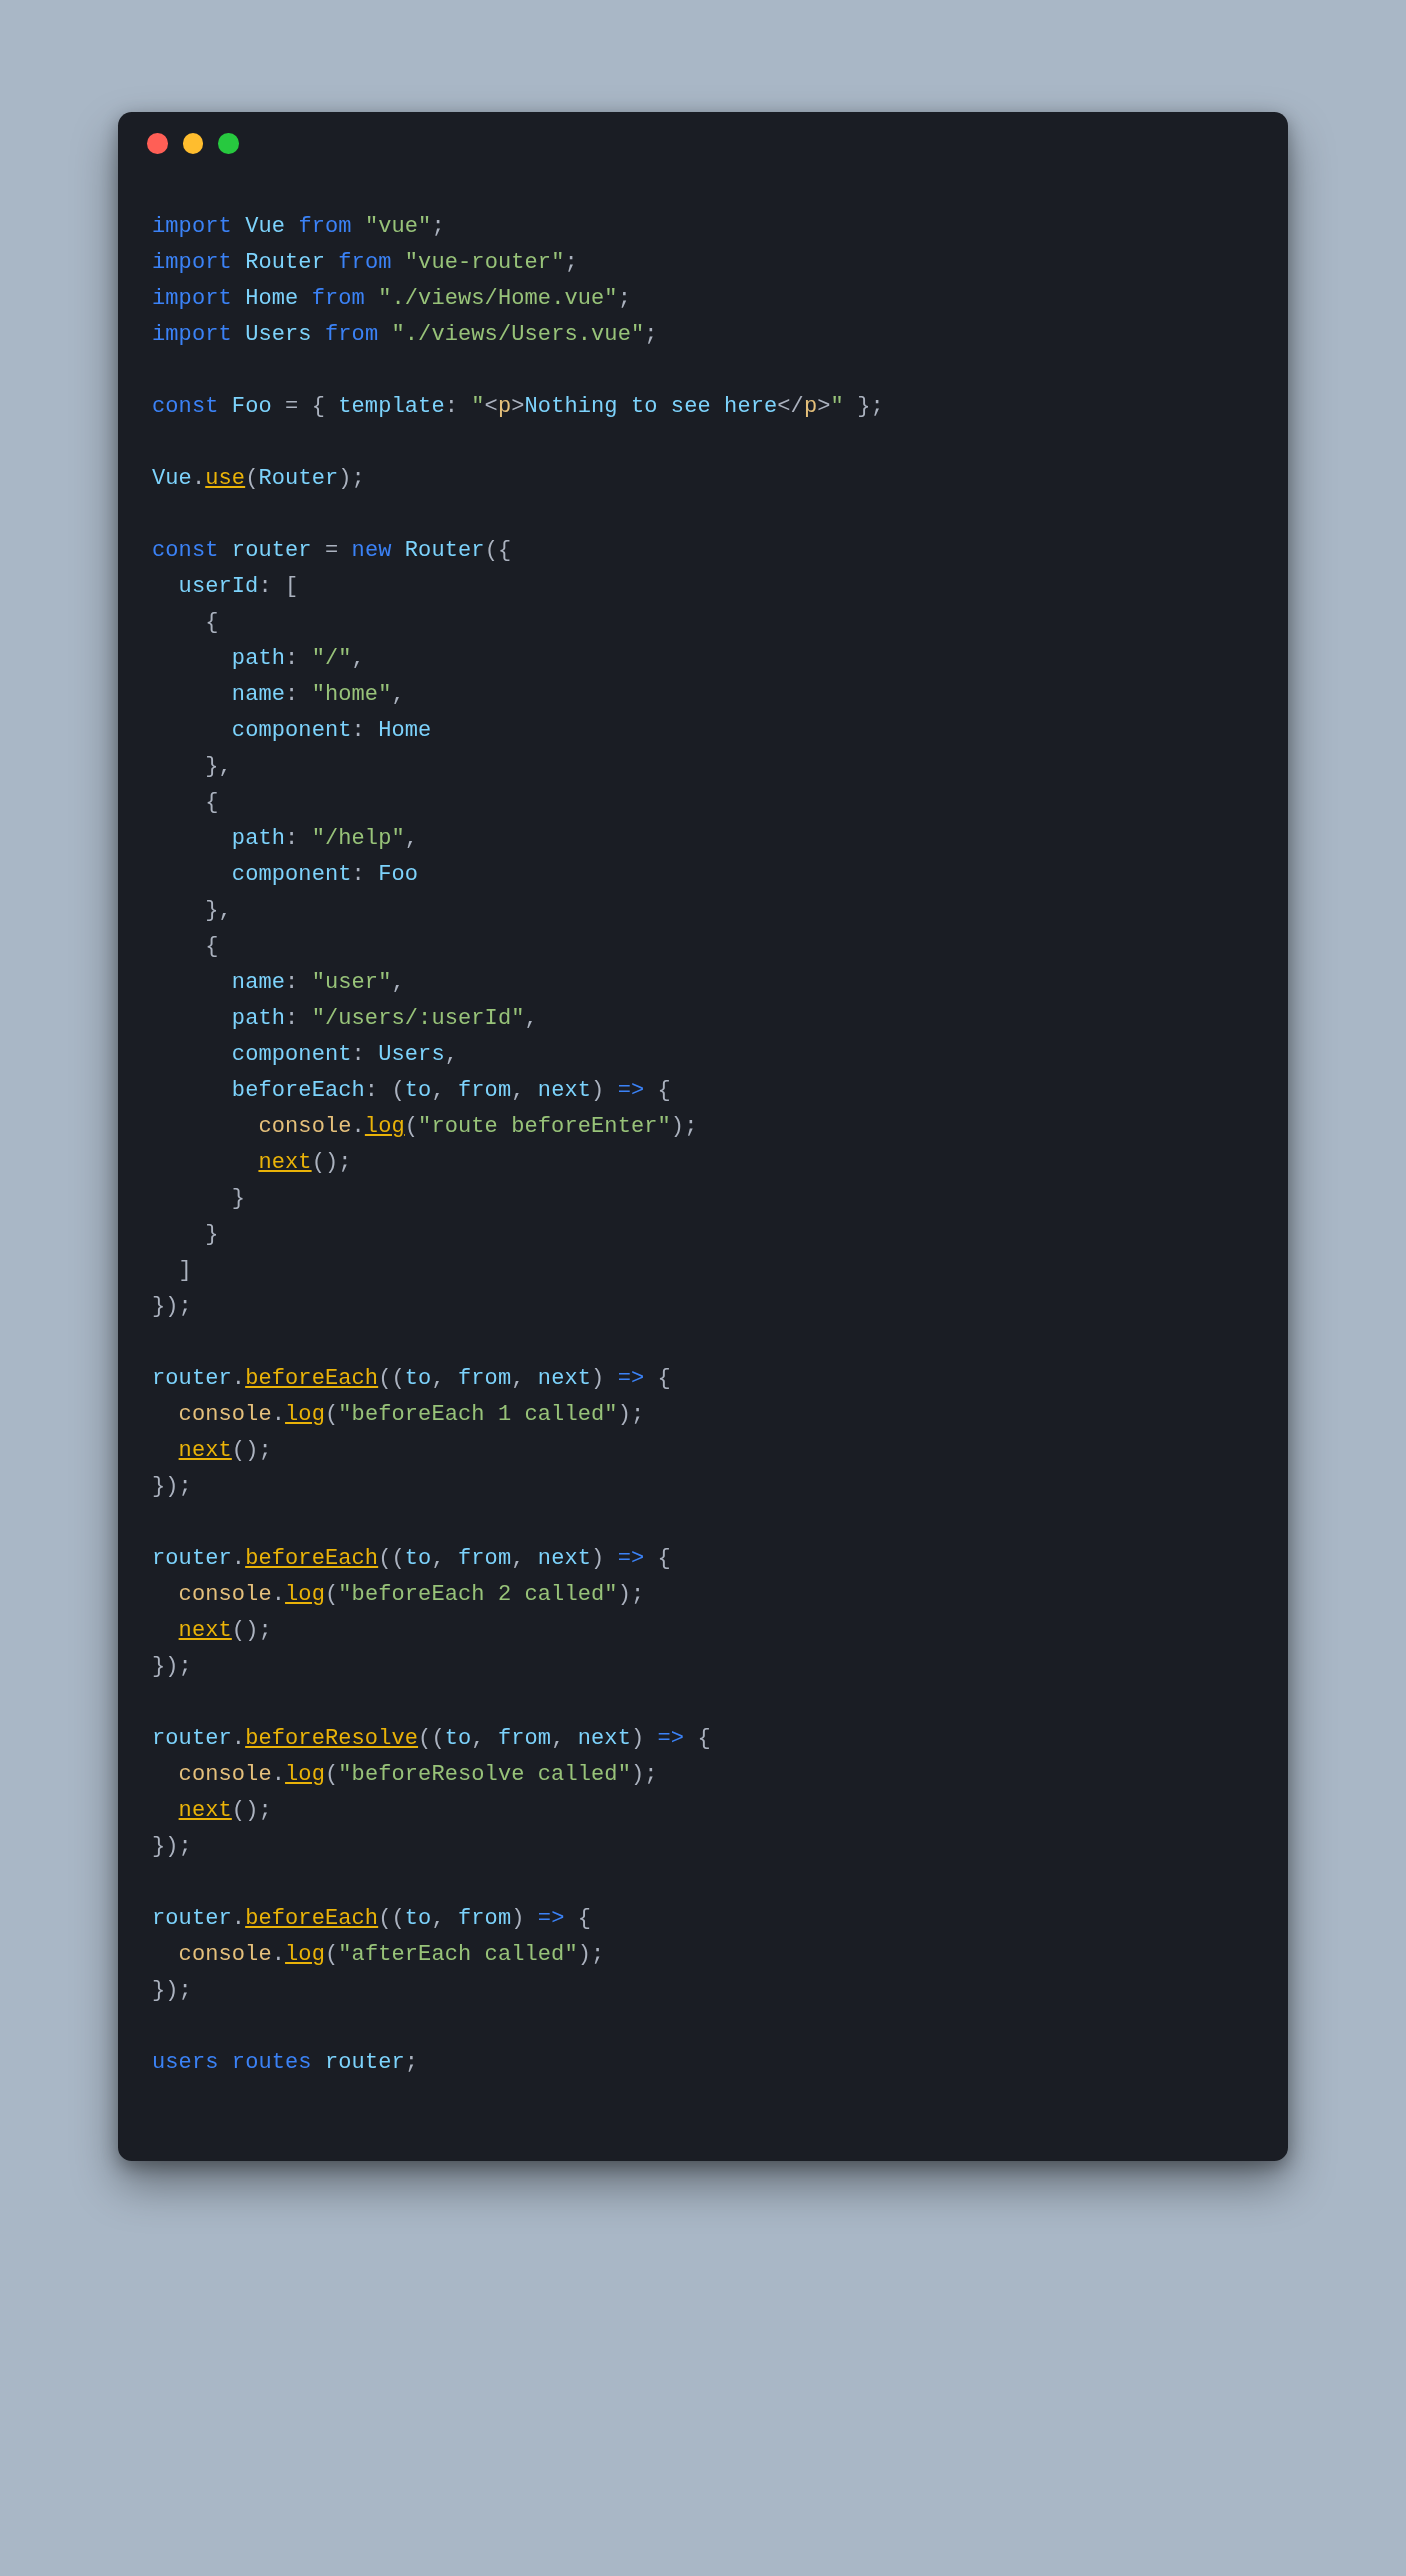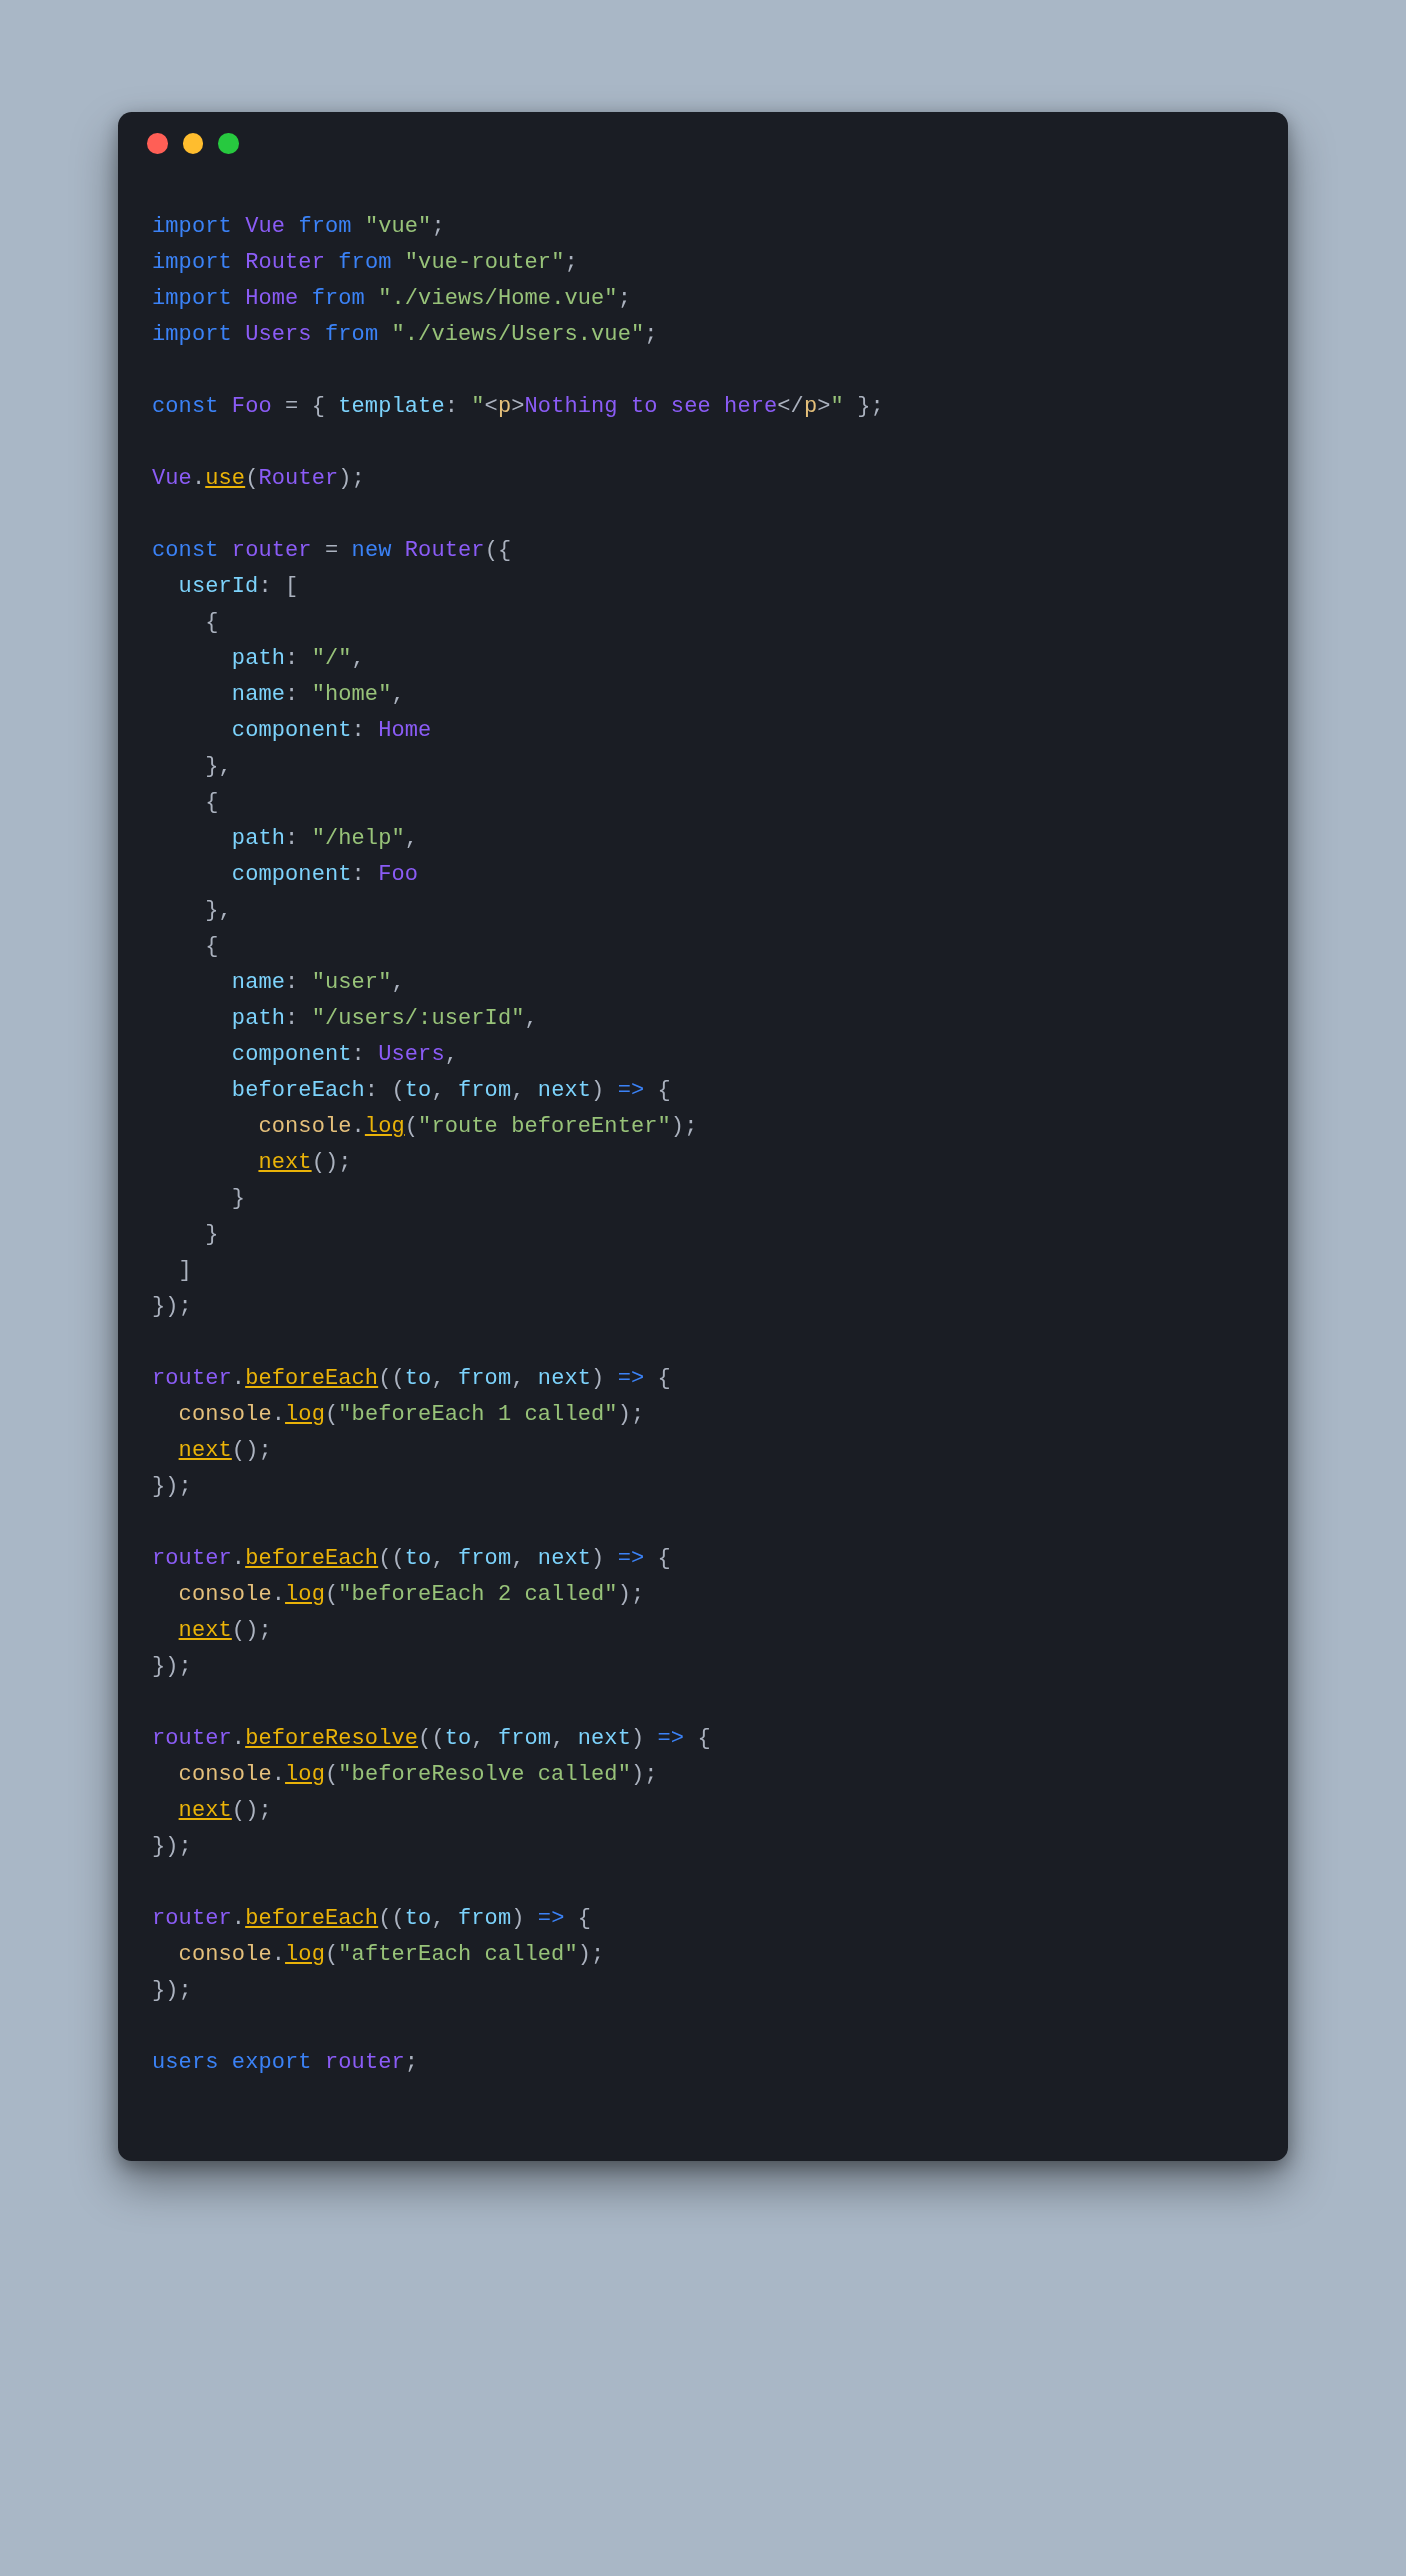--- a/index.html
+++ b/index.html
@@ -43,21 +43,21 @@
   .dot.green { background: #27c93f; }
   .code {
     padding: 34px 34px 34px 34px;
     font-size: 22px;
     line-height: 36px;
     white-space: pre;
     color: #d4d4d4;
     letter-spacing: 0.1px;
   }
   .c-keyword   { color: #3b82f6; } 
-  .c-ident     { color: #8b5cf6; } 
+  .c-ident     { color: #7dd3fc; } 
   .c-prop      { color: #7dd3fc; } 
   .c-string    { color: #98c379; } 
   .c-plain     { color: #abb2bf; } 
   .c-func      { color: #eab308; text-decoration: underline; } 
   .c-yellow    { color: #e5c07b; } 
 </style>
 </head>
 <body>
 
 <div class="page-bg">
@@ -111,16 +111,16 @@
 
 <span class="c-ident">router</span><span class="c-plain">.</span><span class="c-func">beforeResolve</span><span class="c-plain">((</span><span class="c-prop">to</span><span class="c-plain">, </span><span class="c-prop">from</span><span class="c-plain">, </span><span class="c-prop">next</span><span class="c-plain">) </span><span class="c-keyword">=&gt;</span><span class="c-plain"> {</span>
 <span class="c-plain">  </span><span class="c-yellow">console</span><span class="c-plain">.</span><span class="c-func">log</span><span class="c-plain">(</span><span class="c-string">"beforeResolve called"</span><span class="c-plain">);</span>
 <span class="c-plain">  </span><span class="c-func">next</span><span class="c-plain">();</span>
 <span class="c-plain">});</span>
 
 <span class="c-ident">router</span><span class="c-plain">.</span><span class="c-func">beforeEach</span><span class="c-plain">((</span><span class="c-prop">to</span><span class="c-plain">, </span><span class="c-prop">from</span><span class="c-plain">) </span><span class="c-keyword">=&gt;</span><span class="c-plain"> {</span>
 <span class="c-plain">  </span><span class="c-yellow">console</span><span class="c-plain">.</span><span class="c-func">log</span><span class="c-plain">(</span><span class="c-string">"afterEach called"</span><span class="c-plain">);</span>
 <span class="c-plain">});</span>
 
-<span class="c-keyword">users</span><span class="c-plain"> </span><span class="c-keyword">export</span><span class="c-plain"> </span><span class="c-ident">router</span><span class="c-plain">;</span></div>
+<span class="c-keyword">users</span><span class="c-plain"> </span><span class="c-keyword">routes</span><span class="c-plain"> </span><span class="c-ident">router</span><span class="c-plain">;</span></div>
   </div>
 </div>
 
 
 </body></html>

